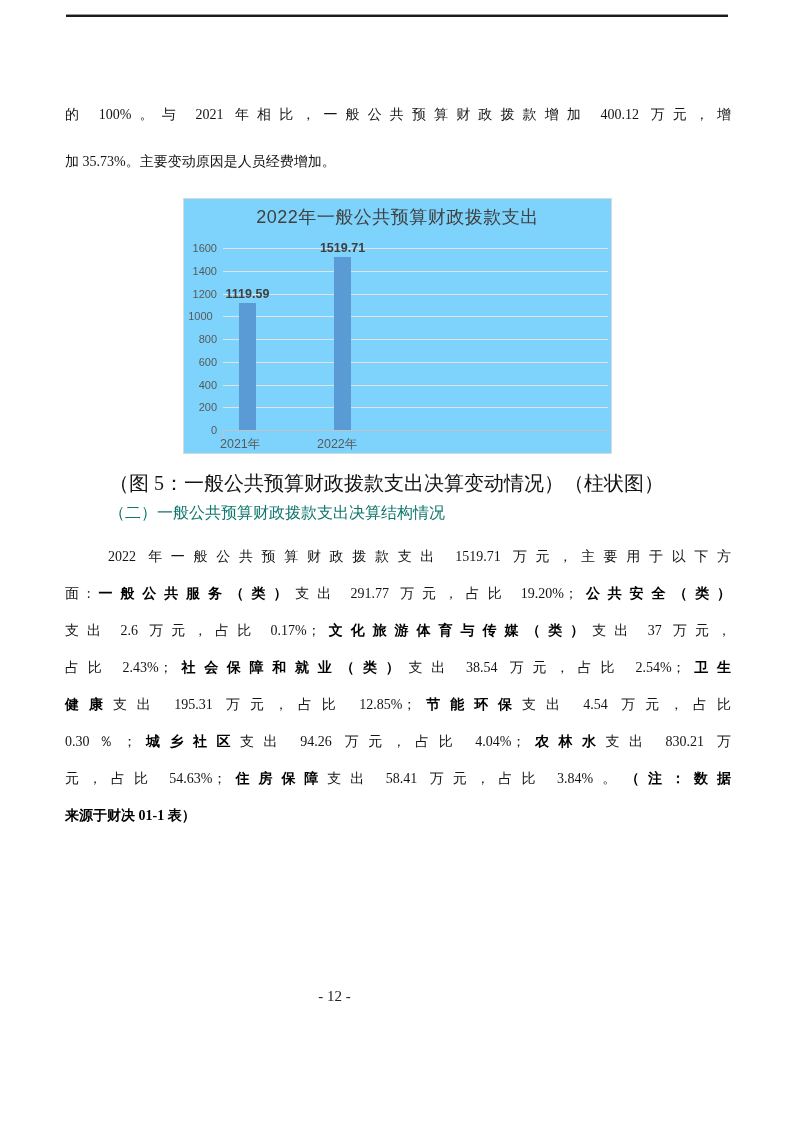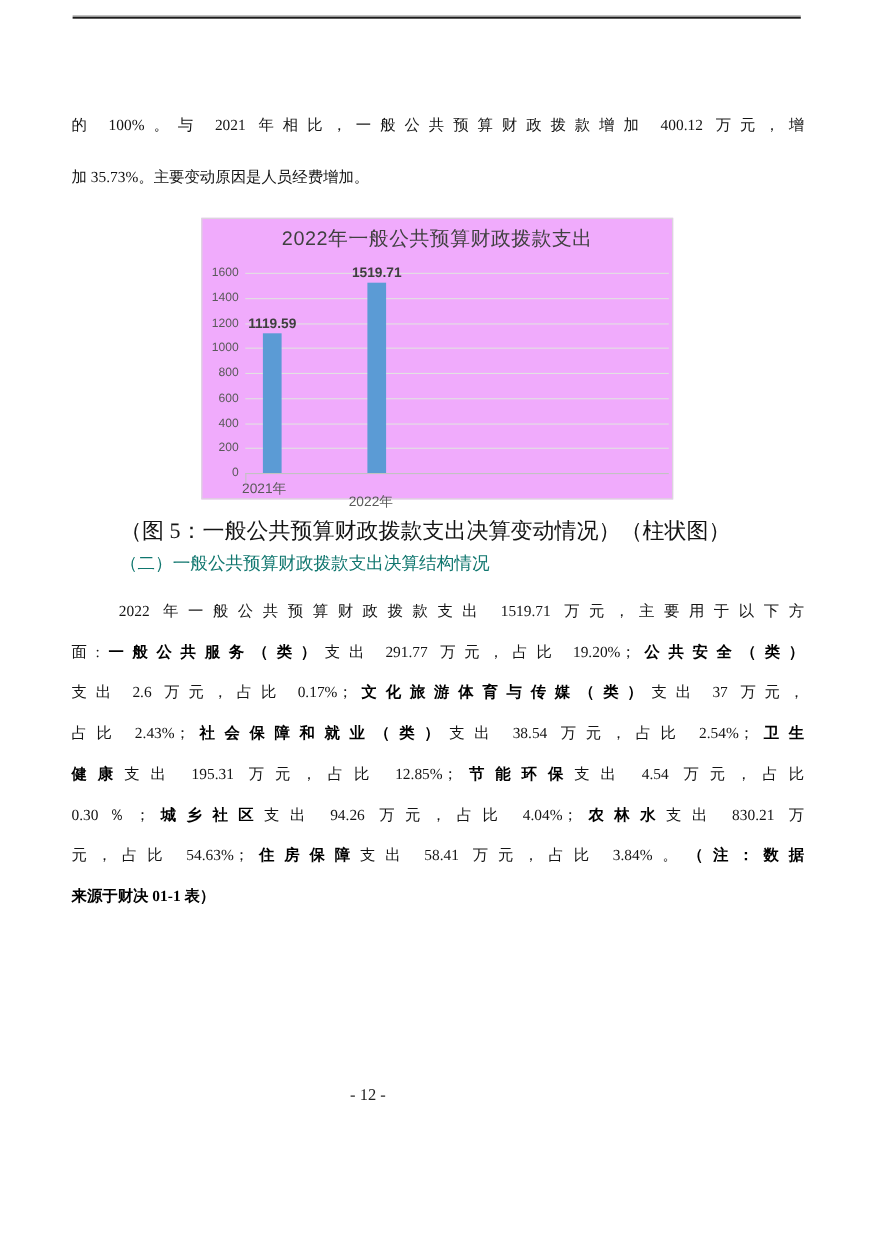--- a/index.html
+++ b/index.html
@@ -22,21 +22,21 @@
   .caption{position:absolute;left:65px;top:468px;width:666px;padding-left:44px;box-sizing:border-box;
     font-size:20px;line-height:30px;}
   .heading{position:absolute;left:65px;top:498px;width:666px;padding-left:44px;box-sizing:border-box;
     font-size:16px;line-height:30px;font-weight:normal;color:#0f766e;}
   .pagenum{position:absolute;left:0;top:986px;width:669px;text-align:center;
     font-size:15px;line-height:20px;color:#222;}
 
   
   .chart{
     position:absolute;left:183px;top:198px;width:429px;height:256px;box-sizing:border-box;
-    border:1px solid #d9d9d9;background:#f0abfc;
+    border:1px solid #d9d9d9;background:#7dd3fc;
     font-family:"Liberation Sans","DejaVu Sans",sans-serif;
   }
   .chart-title{
     position:absolute;left:0;top:6px;width:100%;text-align:center;
     font-size:18px;font-weight:500;color:#404040;letter-spacing:.5px;
   }
   .grid{position:absolute;height:1px;}
   .ylab{position:absolute;left:0;width:33px;text-align:right;font-size:11px;line-height:14px;color:#595959;}
   .bar{position:absolute;width:17px;}
   .dlab{position:absolute;width:90px;text-align:center;font-size:12.5px;font-weight:bold;line-height:16px;color:#3f3f3f;}
@@ -61,34 +61,34 @@
       <div class="ylab" style="top: 224px; color: rgb(89, 89, 89);">0</div>
       <div class="grid" style="left: 39px; width: 385px; top: 208px; background: rgb(226, 226, 226);"></div>
       <div class="ylab" style="top: 201px; color: rgb(89, 89, 89);">200</div>
       <div class="grid" style="left: 39px; width: 385px; top: 186px; background: rgb(226, 226, 226);"></div>
       <div class="ylab" style="top: 179px; color: rgb(89, 89, 89);">400</div>
       <div class="grid" style="left: 39px; width: 385px; top: 163px; background: rgb(226, 226, 226);"></div>
       <div class="ylab" style="top: 156px; color: rgb(89, 89, 89);">600</div>
       <div class="grid" style="left: 39px; width: 385px; top: 140px; background: rgb(226, 226, 226);"></div>
       <div class="ylab" style="top: 133px; color: rgb(89, 89, 89);">800</div>
       <div class="grid" style="left: 39px; width: 385px; top: 117px; background: rgb(226, 226, 226);"></div>
-      <div class="ylab" style="top: 110px; color: rgb(89, 89, 89);">1000</div>
+      <div class="ylab" style="top: 110px; color: rgb(89, 89, 89); text-align: center;">1000</div>
       <div class="grid" style="left: 39px; width: 385px; top: 95px; background: rgb(226, 226, 226);"></div>
       <div class="ylab" style="top: 88px; color: rgb(89, 89, 89);">1200</div>
       <div class="grid" style="left: 39px; width: 385px; top: 72px; background: rgb(226, 226, 226);"></div>
       <div class="ylab" style="top: 65px; color: rgb(89, 89, 89);">1400</div>
       <div class="grid" style="left: 39px; width: 385px; top: 49px; background: rgb(226, 226, 226);"></div>
       <div class="ylab" style="top: 42px; color: rgb(89, 89, 89);">1600</div>
       <div class="tick" style="left: 39px; top: 231px; height: 9px;"></div>
       <div class="bar" style="left: 55px; top: 104px; height: 127px; background: rgb(91, 155, 213);"></div>
       <div class="dlab" style="left: 18.5px; top: 87px; color: rgb(63, 63, 63);">1119.59</div>
       <div class="xlab" style="left: 36px; top: 237px; color: rgb(89, 89, 89);">2021年</div>
       <div class="bar" style="left: 150px; top: 58px; height: 173px; background: rgb(91, 155, 213);"></div>
       <div class="dlab" style="left: 113.5px; top: 41px; color: rgb(63, 63, 63);">1519.71</div>
-      <div class="xlab" style="left: 133px; top: 249px; color: rgb(89, 89, 89);">2022年</div>
+      <div class="xlab" style="left: 133px; top: 237px; color: rgb(89, 89, 89);">2022年</div>
     </div>
 
   <div class="caption">（图 5：一般公共预算财政拨款支出决算变动情况）（柱状图）</div>
 
   <div class="heading">（二）一般公共预算财政拨款支出决算结构情况</div>
 
   <div class="textblock" id="p2">
       <div class="p2line just indent"><span>2022 年一般公共预算财政拨款支出 1519.71 万元，主要用于以下方</span></div>
       <div class="p2line just"><span>面:</span><span class="b">一般公共服务（类）</span><span>支出 291.77 万元，占比 19.20%；</span><span class="b">公共安全（类）</span></div>
       <div class="p2line just"><span>支出 2.6 万元，占比 0.17%；</span><span class="b">文化旅游体育与传媒（类）</span><span>支出 37 万元，</span></div>

